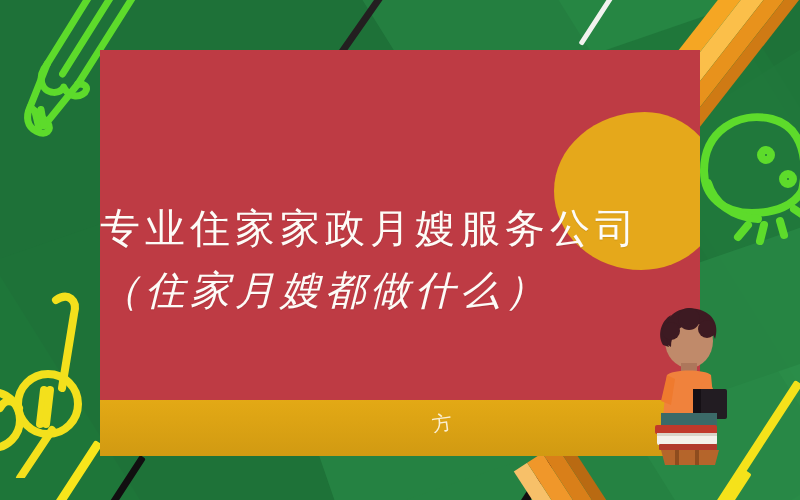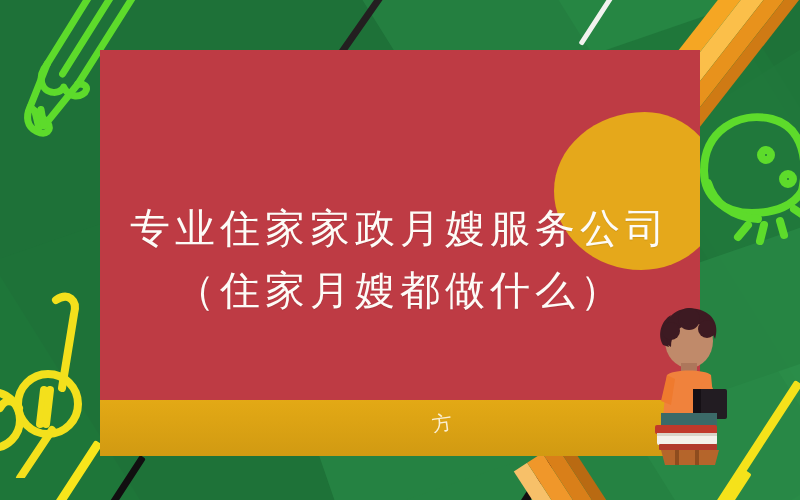--- a/index.html
+++ b/index.html
@@ -152,32 +152,31 @@
     width: 168px;
     height: 158px;
     background: #e5a81b;
     border-radius: 54% 46% 48% 52% / 50% 52% 48% 50%;
   }
   .card-text {
     position: absolute;
     left: 0;
     right: 0;
     top: 148px;
-    text-align: center;
     color: #fdfbf7;
     font-family: "Liberation Serif", serif;
     font-size: 40px;
     line-height: 62px;
     letter-spacing: 5px;
     font-weight: 400;
     text-shadow: 0 1px 1px rgba(0,0,0,.10);
     white-space: nowrap;
   }
   .card-text .l1 { display: block; }
-  .card-text .l2 { display: block; }
+  .card-text .l2 { display: block; font-style: italic; }
 
   .card-footer {
     position: absolute;
     left: 0;
     bottom: 0;
     width: 100%;
     height: 56px;
     background: linear-gradient(180deg, #e3a915 0%, #d19a12 100%);
   }
   .footer-mark {

